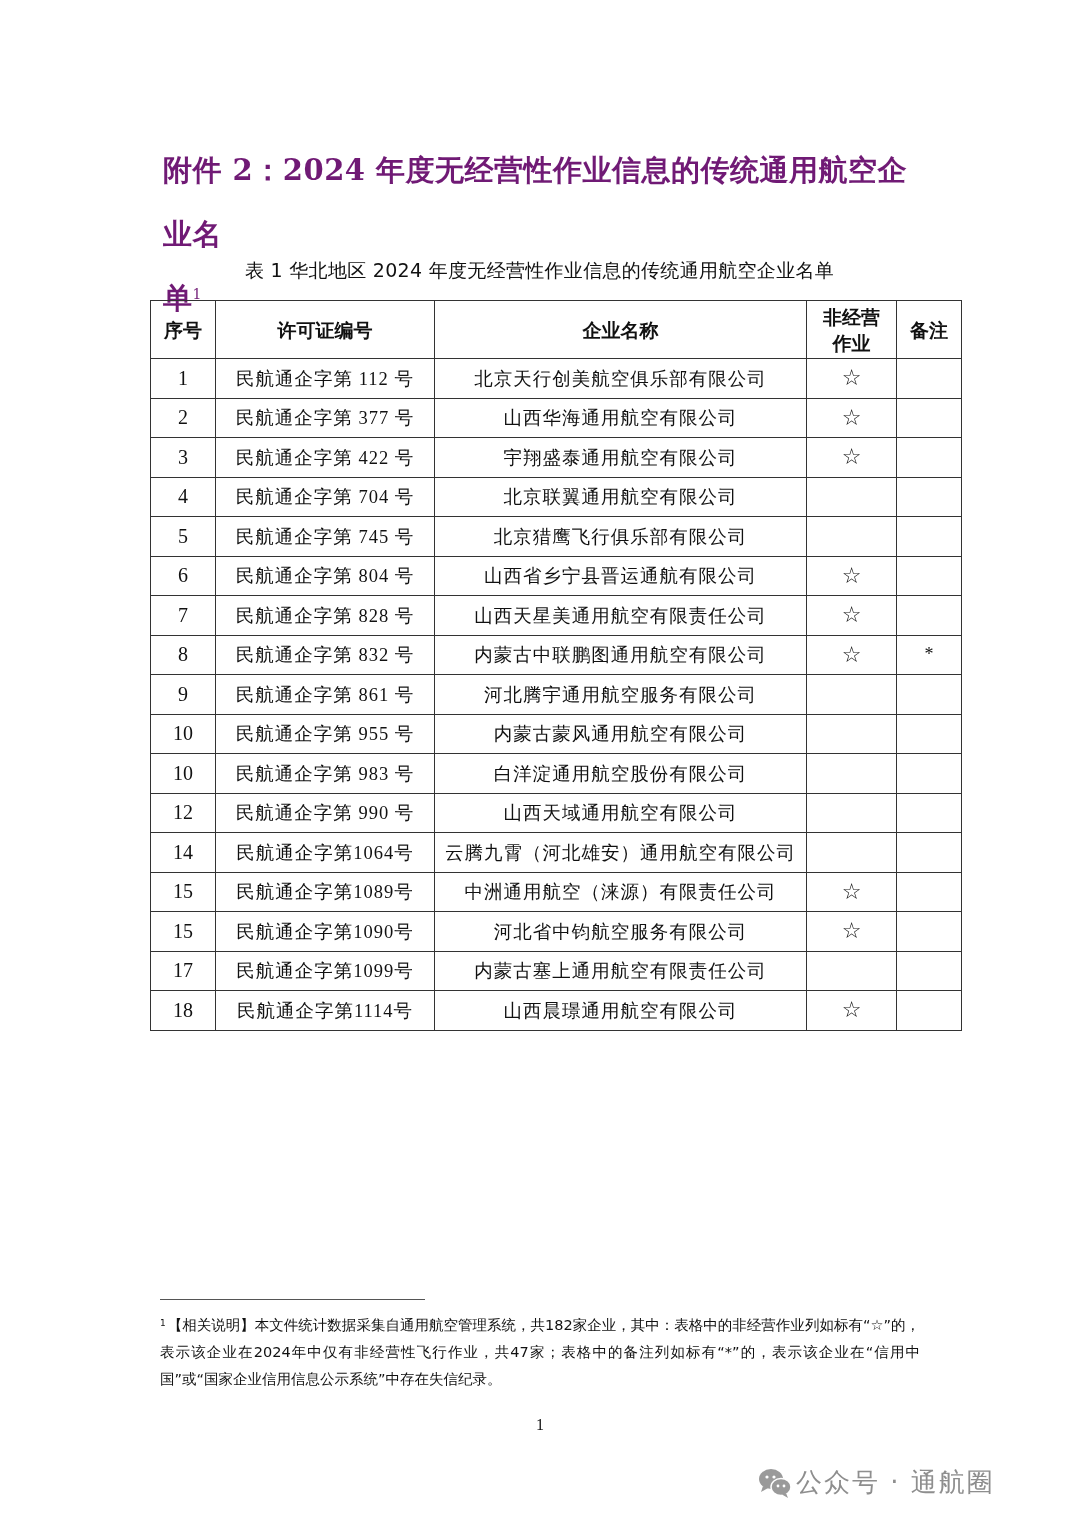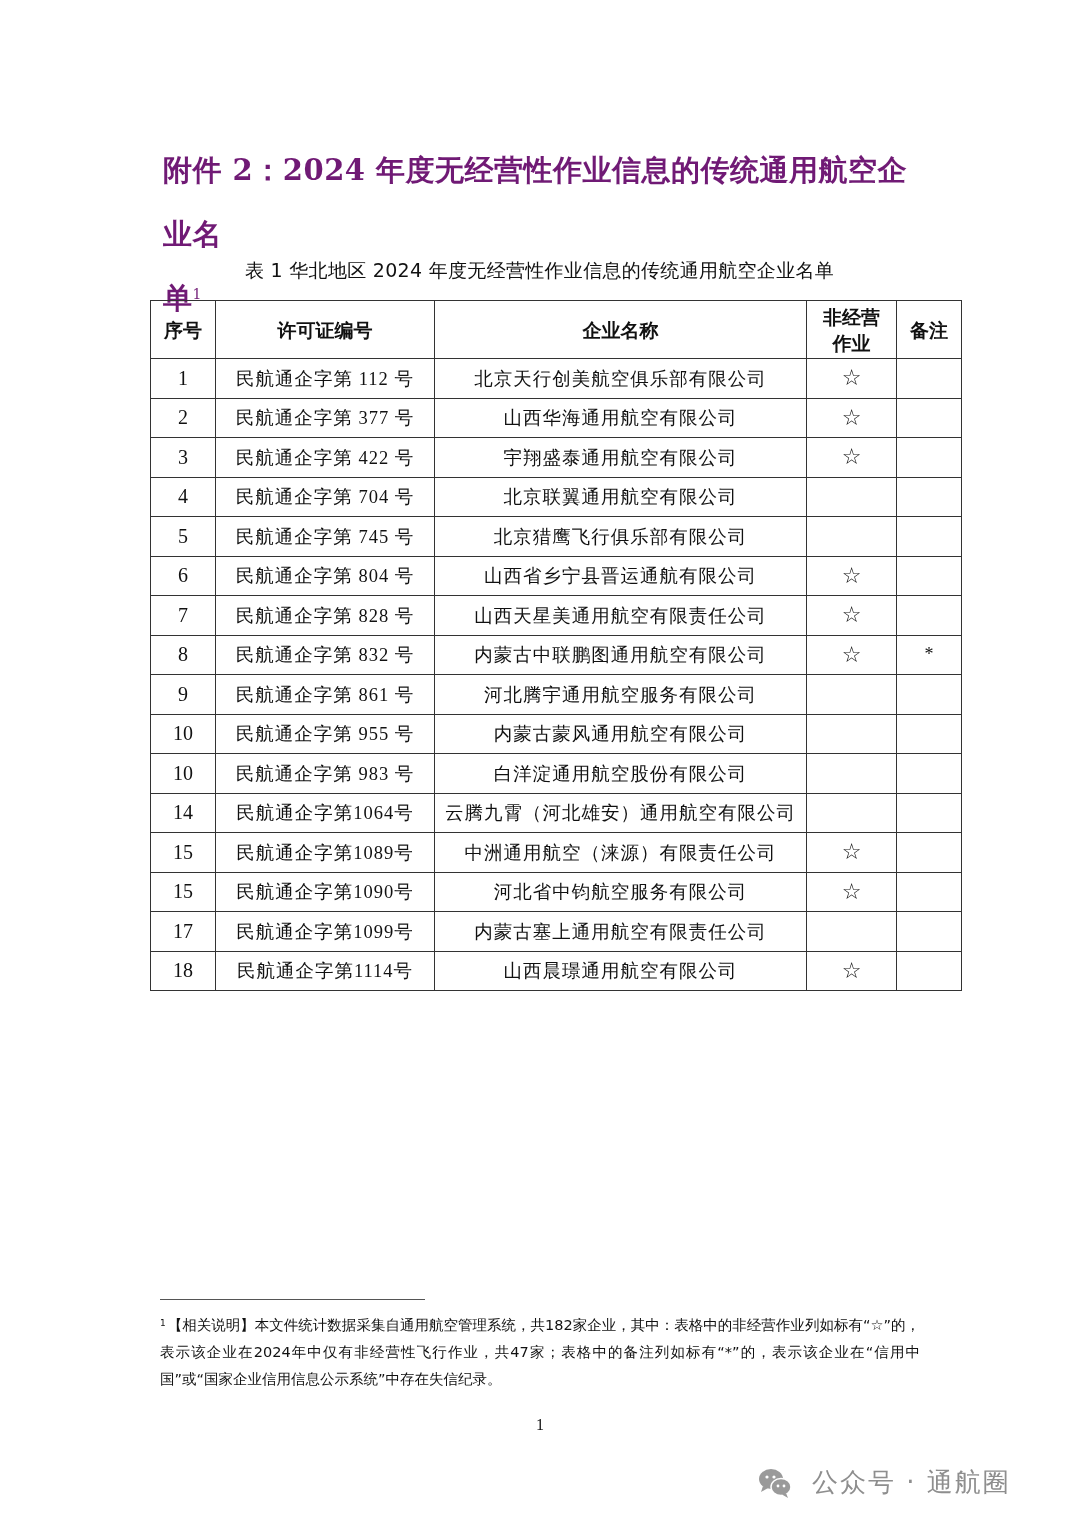--- a/index.html
+++ b/index.html
@@ -121,21 +121,21 @@
       font-size: 16px;
       font-family: "Liberation Serif", "DejaVu Serif", serif;
       color: #111;
     }
     .watermark {
       position: absolute;
       left: 758px;
       top: 1465px;
       display: flex;
       align-items: center;
-      gap: 20px;
+      gap: 4px;
       color: #8e8e8e;
       font-family: "DejaVu Sans", "Liberation Sans", sans-serif;
       font-size: 26px;
       letter-spacing: 2px;
     }
     .watermark svg {
       width: 34px;
       height: 32px;
     }
   </style>
@@ -241,20 +241,27 @@
         <td class="c-note"></td>
       </tr>
       <tr>
         <td class="c-no">10</td>
         <td class="c-license">民航通企字第 983 号</td>
         <td class="c-company">白洋淀通用航空股份有限公司</td>
         <td class="c-star"></td>
         <td class="c-note"></td>
       </tr>
       <tr>
+        <td class="c-no">12</td>
+        <td class="c-license">民航通企字第 990 号</td>
+        <td class="c-company">山西天域通用航空有限公司</td>
+        <td class="c-star"></td>
+        <td class="c-note"></td>
+      </tr>
+      <tr>
         <td class="c-no">14</td>
         <td class="c-license">民航通企字第1064号</td>
         <td class="c-company">云腾九霄（河北雄安）通用航空有限公司</td>
         <td class="c-star"></td>
         <td class="c-note"></td>
       </tr>
       <tr>
         <td class="c-no">15</td>
         <td class="c-license">民航通企字第1089号</td>
         <td class="c-company">中洲通用航空（涞源）有限责任公司</td>

